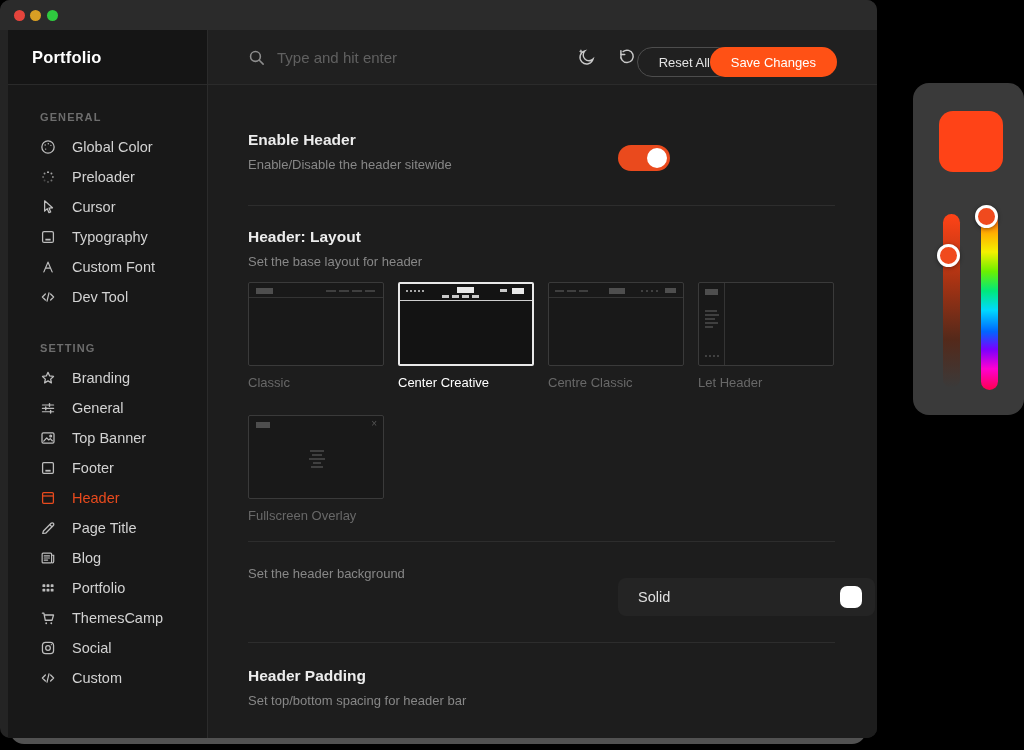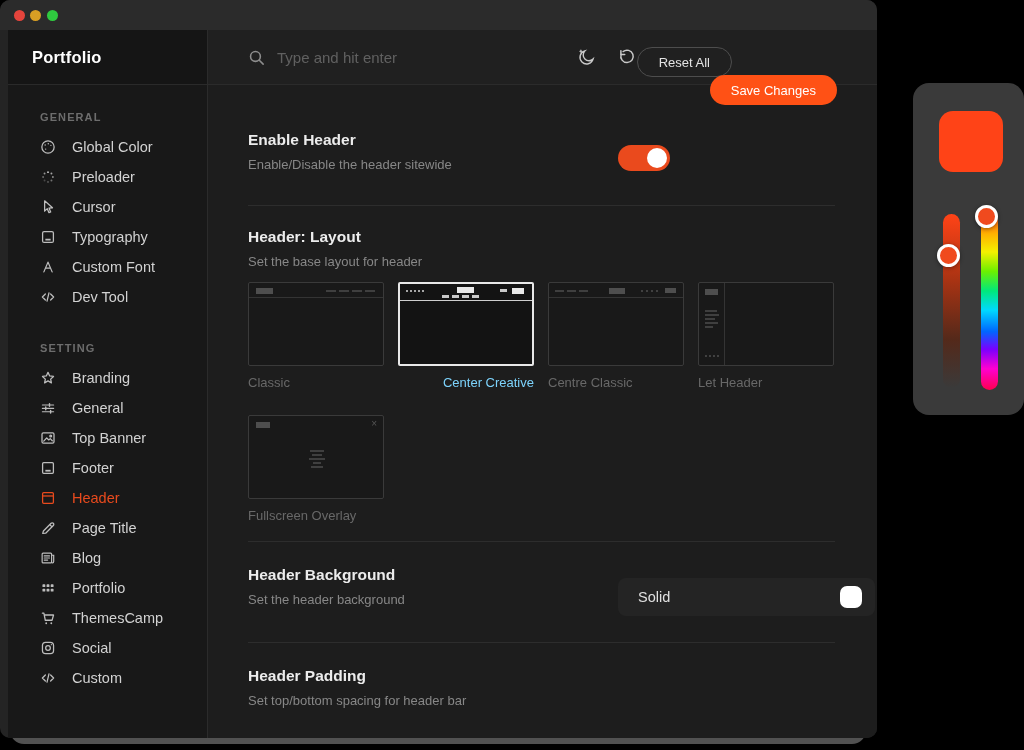--- a/index.html
+++ b/index.html
@@ -44,21 +44,21 @@
   .search-input { position:absolute; left:69px; top:14px; width:230px; height:26px;
                   background:transparent; border:none; outline:none;
                   font-size:15px; color:#cfcfcf; font-family:"Liberation Sans",sans-serif; }
   .search-input::placeholder { color:#606060; }
   .icon-btn { position:absolute; top:17px; width:21px; height:21px; color:#c9c9c9; cursor:pointer; }
   .moon-btn  { left:368px; }
   .reset-btn { left:408px; }
   .pill { position:absolute; top:17px; height:30px; border-radius:15px; font-size:13px;
           display:flex; align-items:center; padding:0 21px; cursor:pointer; }
   .reset-all { right:145px; border:1px solid #4d4d4d; color:#e3e3e3; background:transparent; }
-  .save { right:40px; background:#ff5115; color:#fff; border:none;margin-top:28px; }
+  .save { right:40px; background:#ff5115; color:#fff; border:none; }
 
   .content { position:absolute; top:55px; left:0; right:0; bottom:0; padding:0 42px 0 40px;
              overflow:hidden; }
   .row { position:relative; }
   .sec-title { font-size:15.5px; font-weight:600; color:#ececec; }
   .sec-desc  { font-size:13px; color:#878787; margin-top:8px; }
   .divider { height:1px; background:#2d2d2d; }
   .mt46{margin-top:46px;} .mt33{margin-top:33px;} .mt22{margin-top:22px;}
   .mt30{margin-top:13px;} .mt25{margin-top:25px;} .mt18{margin-top:18px;}
   .mt24{margin-top:24px;} .mt32{margin-top:32px;}
@@ -67,21 +67,21 @@
             border-radius:13px; background:#ea4a1d; cursor:pointer; }
   .switch .knob { position:absolute; right:3px; top:3px; width:20px; height:20px;
                   border-radius:50%; background:#fff; }
 
   .thumb-grid { display:flex; gap:14px; }
   .thumb-cell { width:136px; }
   .thumb { position:relative; width:136px; height:84px; background:#191919;
            border:1px solid #3a3a3a; border-radius:2px; cursor:pointer; }
   .thumb.selected { border:2px solid #e8e8e8; background:#131313; }
   .thumb-label { margin-top:9px; font-size:13px; color:#686868; }
-  .thumb-label.selected { color:#7dd3fc;text-align:right; }
+  .thumb-label.selected { color:#ffffff; }
   .tb { position:absolute; top:0; left:0; right:0; height:15px; border-bottom:1px solid #343434; }
   .thumb.selected .tb { height:17px; border-bottom:1.5px solid #cfcfcf; }
   .blk { position:absolute; background:#4e4e4e; }
   .blk-w { position:absolute; background:#e8e8e8; }
   .dash { position:absolute; background:#3f3f3f; height:2px; width:10px; }
   .dash-w { position:absolute; background:#c9c9c9; height:3px; width:7px; }
   .dot { position:absolute; background:#4e4e4e; border-radius:50%; width:2px; height:2px; }
   .dot-w { position:absolute; background:#d9d9d9; border-radius:50%; width:2px; height:2px; }
   .x-mark { position:absolute; right:6px; top:3px; color:#555; font-size:10px; line-height:10px; }
   .side-col { position:absolute; left:0; top:0; bottom:0; width:26px; border-right:1px solid #343434; }
@@ -424,21 +424,20 @@
             <span class="dash" style="left:64px;top:46px;width:8px;height:1.5px;"></span>
             <span class="dash" style="left:62px;top:50px;width:12px;height:1.5px;"></span>
           </div>
           <div class="thumb-label">Fullscreen Overlay</div>
         </div>
       </div>
 
       <div class="divider mt18"></div>
 
       <div class="row mt24" style="height:44px;">
-        <div class="sec-title">Header Background</div>
         <div class="sec-desc">Set the header background</div>
         <div class="ctl">
           <span class="ctl-value">Solid</span>
           <span class="sw"></span>
         </div>
       </div>
 
       <div class="divider mt32"></div>
 
       <div class="row mt24" style="height:44px;">

